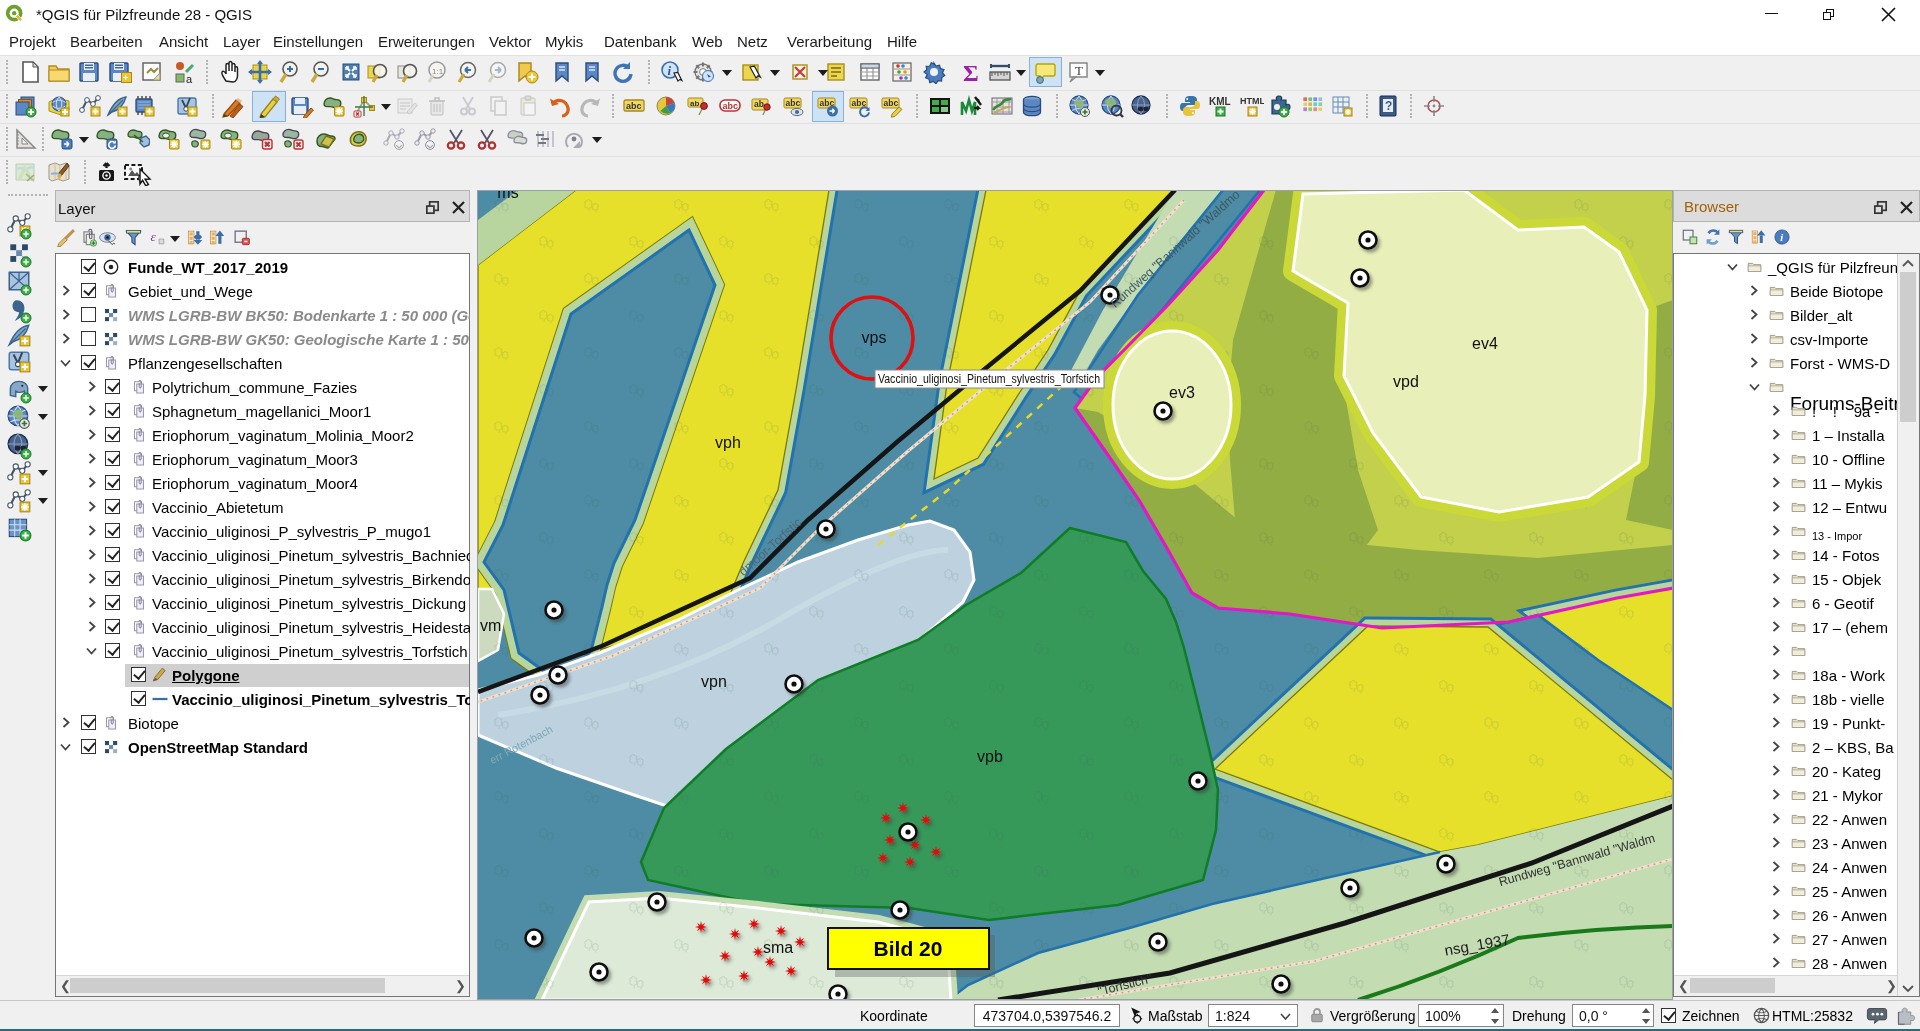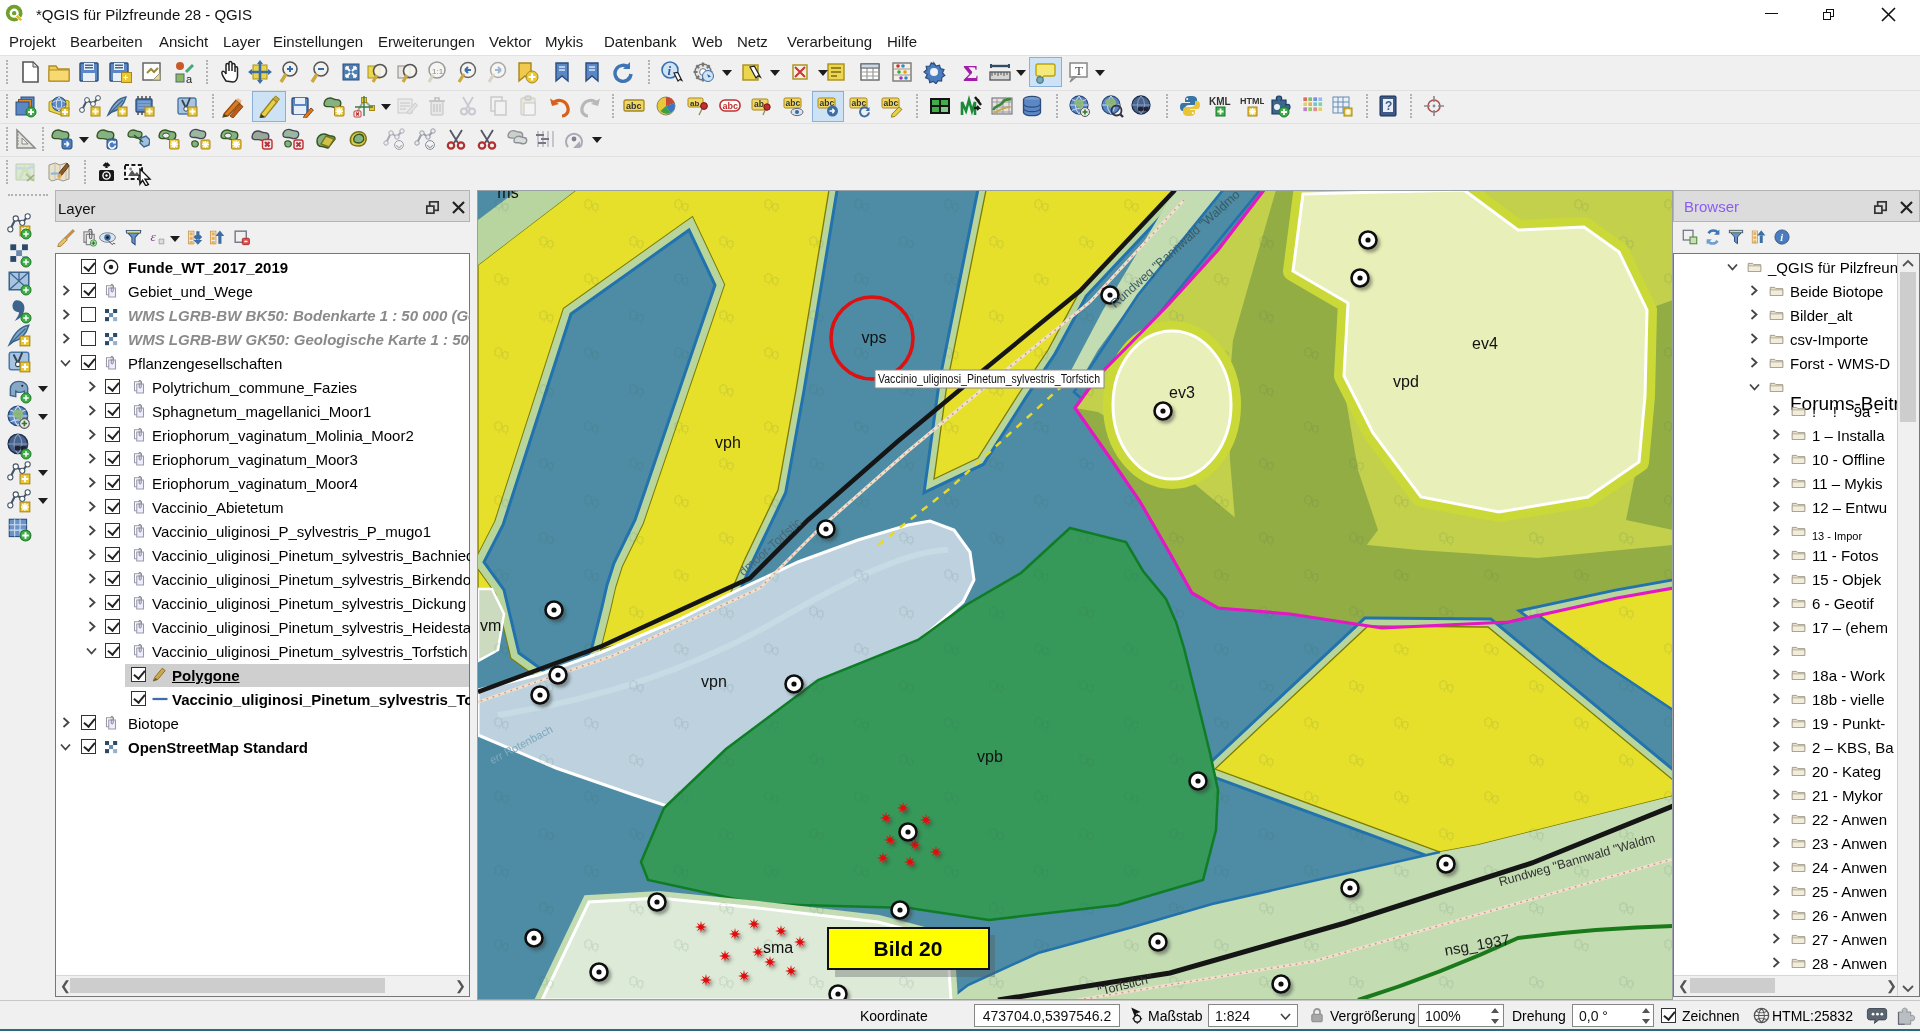--- a/index.html
+++ b/index.html
@@ -1439,21 +1439,21 @@
     <text x="45" y="558" font-size="11" fill="#7fa8bc" text-anchor="middle" transform="rotate(-28 45 558)" font-family="Liberation Sans, sans-serif">err Rotenbach</text>
     <circle cx="394" cy="148" r="41" fill="none" stroke="#dd1111" stroke-width="3.6"></circle>
     <rect x="397" y="180" width="229" height="18" fill="#ffffff" stroke="#8a8a8a" stroke-width="1"></rect>
     <text x="400" y="193" font-size="12" fill="#111" textLength="222" lengthAdjust="spacingAndGlyphs" font-family="Liberation Sans, sans-serif">Vaccinio_uliginosi_Pinetum_sylvestris_Torfstich</text>
     <rect x="353" y="741" width="160" height="42" fill="#5a5a5a" opacity="0.35" transform="translate(4,4)"></rect>
     <rect x="350" y="738" width="161" height="41" fill="#ffff00" stroke="#111" stroke-width="2"></rect>
     <text x="430" y="766" font-size="21" fill="#000" text-anchor="middle" font-weight="bold" font-family="Liberation Sans, sans-serif">Bild 20</text>
   </svg>
 <div class="abs" style="left:477px;top:190px;width:1196px;height:810px;border:1px solid #9aa0a6;pointer-events:none"></div>
 <div class="abs panel-h" style="left:1673px;top:190px;width:247px;height:32px"></div>
-<span class="abs" style="left:1684px;top:198px;font-size:15px;color:#8b5cf6">Browser</span>
+<span class="abs" style="left:1684px;top:198px;font-size:15px;color:#a16207">Browser</span>
 <svg class="abs" style="left:1872px;top:199px" width="17" height="17" viewBox="0 0 24 24">
     <use href="#i-float"></use>
   </svg>
 <svg class="abs" style="left:1899px;top:200px" width="15" height="15">
     <path d="M2 2l11 11M13 2L2 13" stroke="#222" stroke-width="2.2"></path>
   </svg>
 <span class="icon" style="left:1681px;top:228px;width:18px;height:18px"><svg viewBox="0 0 24 24">
       <use href="#i-newsq"></use>
     </svg></span>
 <span class="icon" style="left:1704px;top:228px;width:18px;height:18px"><svg viewBox="0 0 24 24">
@@ -1552,21 +1552,21 @@
 <span class="icon" style="left:1790px;top:523px;width:17px;height:15px"><svg viewBox="0 0 24 24">
       <use href="#i-folder2"></use>
     </svg></span>
 <span class="abs" style="left:1812px;top:530px;font-size:11px;white-space:nowrap">13 - Impor</span>
 <svg class="abs" style="left:1772px;top:549px" width="8" height="11">
     <path d="M1.5 1l5 4.5-5 4.5" fill="none" stroke="#444" stroke-width="1.8"></path>
   </svg>
 <span class="icon" style="left:1790px;top:547px;width:17px;height:15px"><svg viewBox="0 0 24 24">
       <use href="#i-folder2"></use>
     </svg></span>
-<span class="abs" style="left:1812px;top:547px;font-size:15px;white-space:nowrap">11 - Fotos</span>
+<span class="abs" style="left:1812px;top:547px;font-size:15px;white-space:nowrap">14 - Fotos</span>
 <svg class="abs" style="left:1772px;top:573px" width="8" height="11">
     <path d="M1.5 1l5 4.5-5 4.5" fill="none" stroke="#444" stroke-width="1.8"></path>
   </svg>
 <span class="icon" style="left:1790px;top:571px;width:17px;height:15px"><svg viewBox="0 0 24 24">
       <use href="#i-folder2"></use>
     </svg></span>
 <span class="abs" style="left:1812px;top:571px;font-size:15px;white-space:nowrap">15 - Objek</span>
 <svg class="abs" style="left:1772px;top:597px" width="8" height="11">
     <path d="M1.5 1l5 4.5-5 4.5" fill="none" stroke="#444" stroke-width="1.8"></path>
   </svg>

